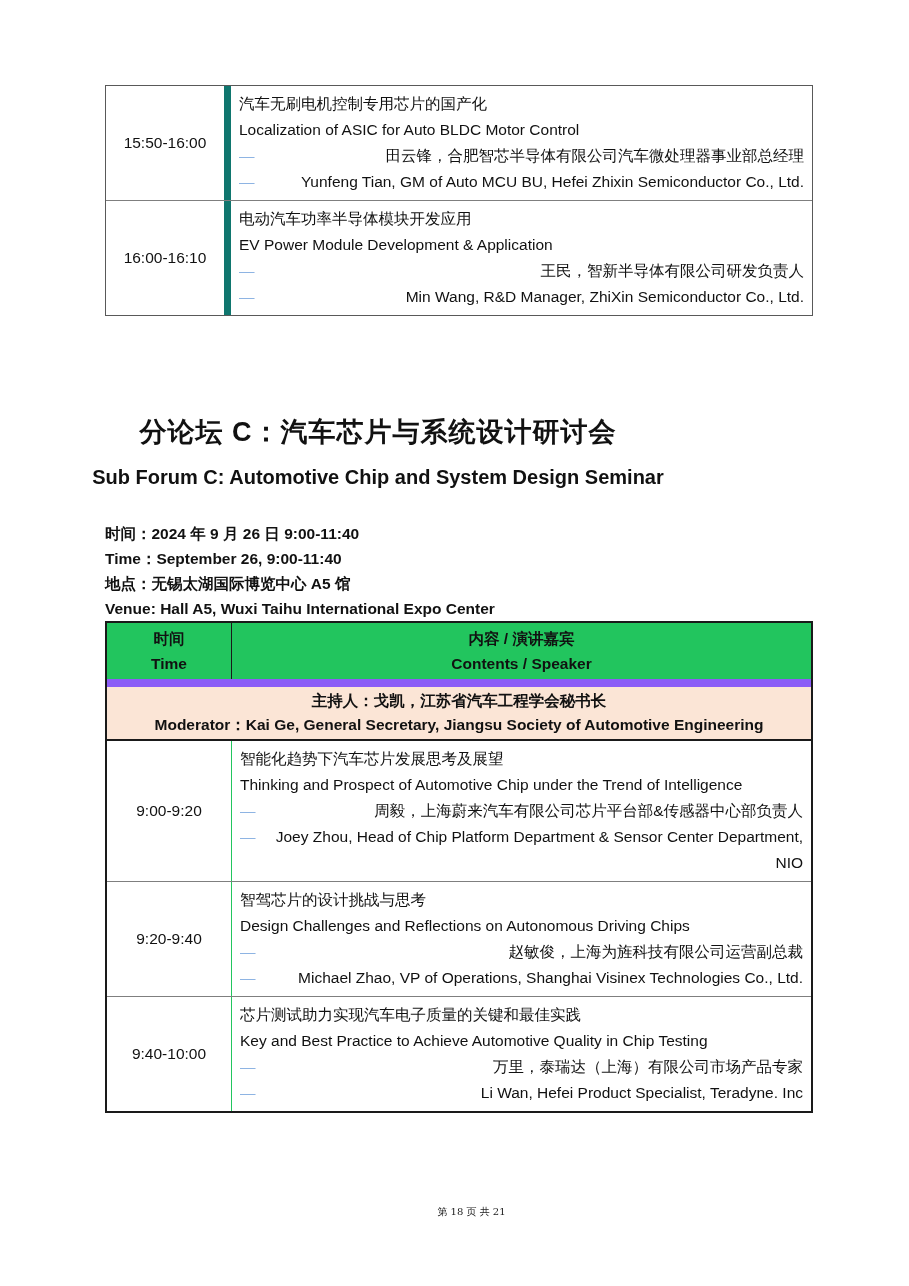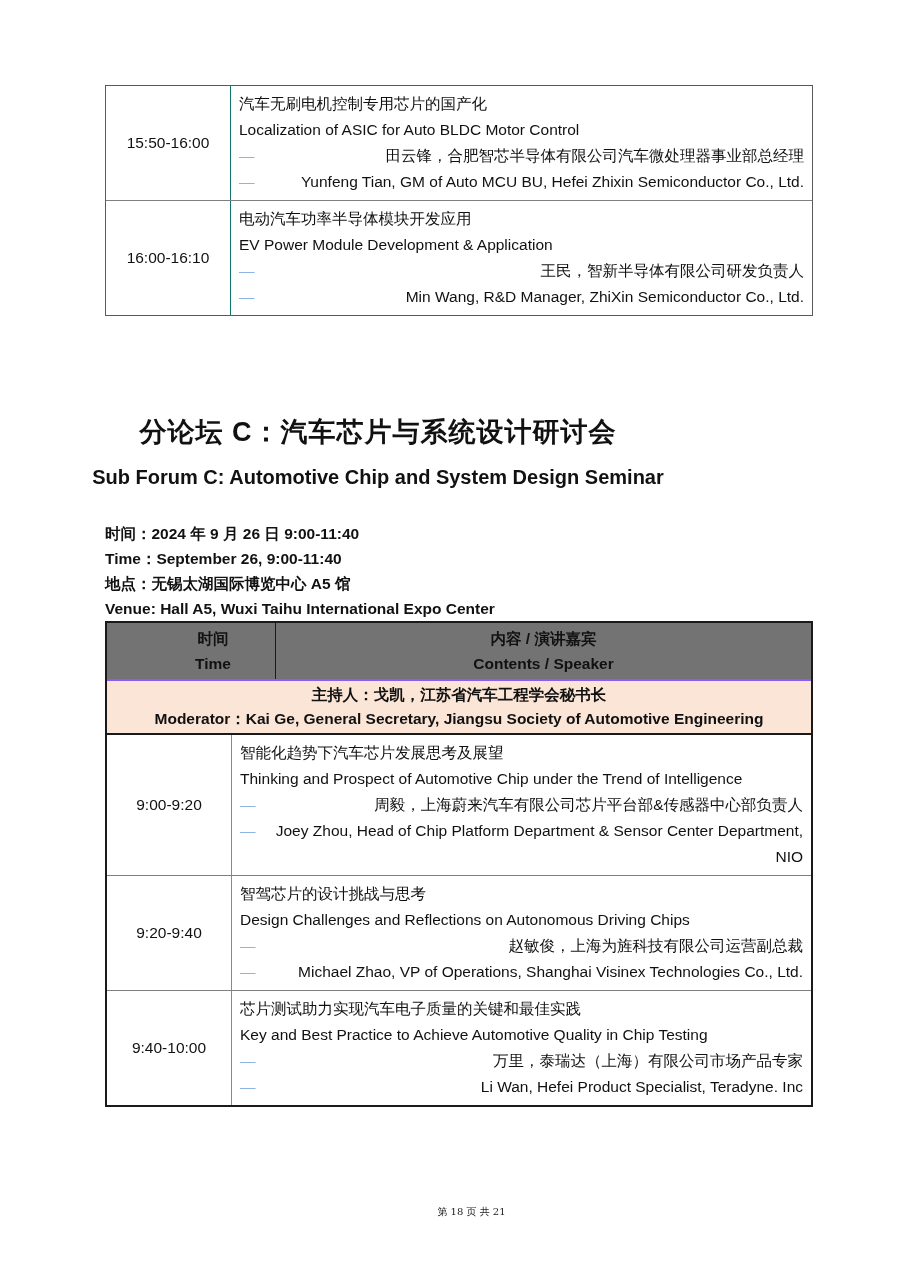--- a/index.html
+++ b/index.html
@@ -21,34 +21,34 @@
   }
   .content-cell { flex: 1 1 auto; padding: 5px 8px 5px 8px; }
   .line { line-height: 26px; font-size: 15.5px; }
   .speaker { display: flex; }
   .dash { width: 34px; flex: 0 0 34px; color: #8eb4e3; }
   .stext { flex: 1 1 auto; text-align: right; }
 
   
   #table-top { top: 85px; border: 1px solid #595959; }
   #table-top .trow + .trow { border-top: 1px solid #7f7f7f; }
-  #table-top .time-cell { border-right: 1px solid #0f766e; }
+  #table-top .time-cell { border-right: 7px solid #0f766e; }
 
   
   #section-title { position: absolute; top: 414px; left: 0; width: 756px; text-align: center; }
   #section-title .zh { font-size: 27px; font-weight: bold; letter-spacing: 1px; }
   #section-title .en { font-size: 20px; font-weight: bold; margin-top: 16px; }
 
   
   #meta { position: absolute; left: 105px; top: 521px; }
   #meta .meta-line { font-size: 15.5px; font-weight: bold; line-height: 25px; }
 
   
   #table-forum { top: 621px; border: 2px solid #1a1a1a; }
-  #table-forum .header-row { background: #737373; border-bottom: 2px solid #8b5cf6; padding-left: 44px; }
+  #table-forum .header-row { background: #22c55e; border-bottom: 8px solid #8b5cf6; }
   #table-forum .header-row .time-cell,
   #table-forum .header-row .content-cell { padding: 3px 0; }
   #table-forum .header-row .time-cell { flex-direction: column; border-right: 1px solid #1a1a1a; }
   #table-forum .hline { font-weight: bold; font-size: 15.5px; line-height: 25px; text-align: center; }
   #table-forum .moderator-row {
     background: #fbe5d6; border-bottom: 2px solid #1a1a1a;
     text-align: center; padding: 2px 4px;
   }
   #table-forum .mline { font-weight: bold; font-size: 15.5px; line-height: 24px; }
   #table-forum .body-row { border-bottom: 1px solid #7f7f7f; }

